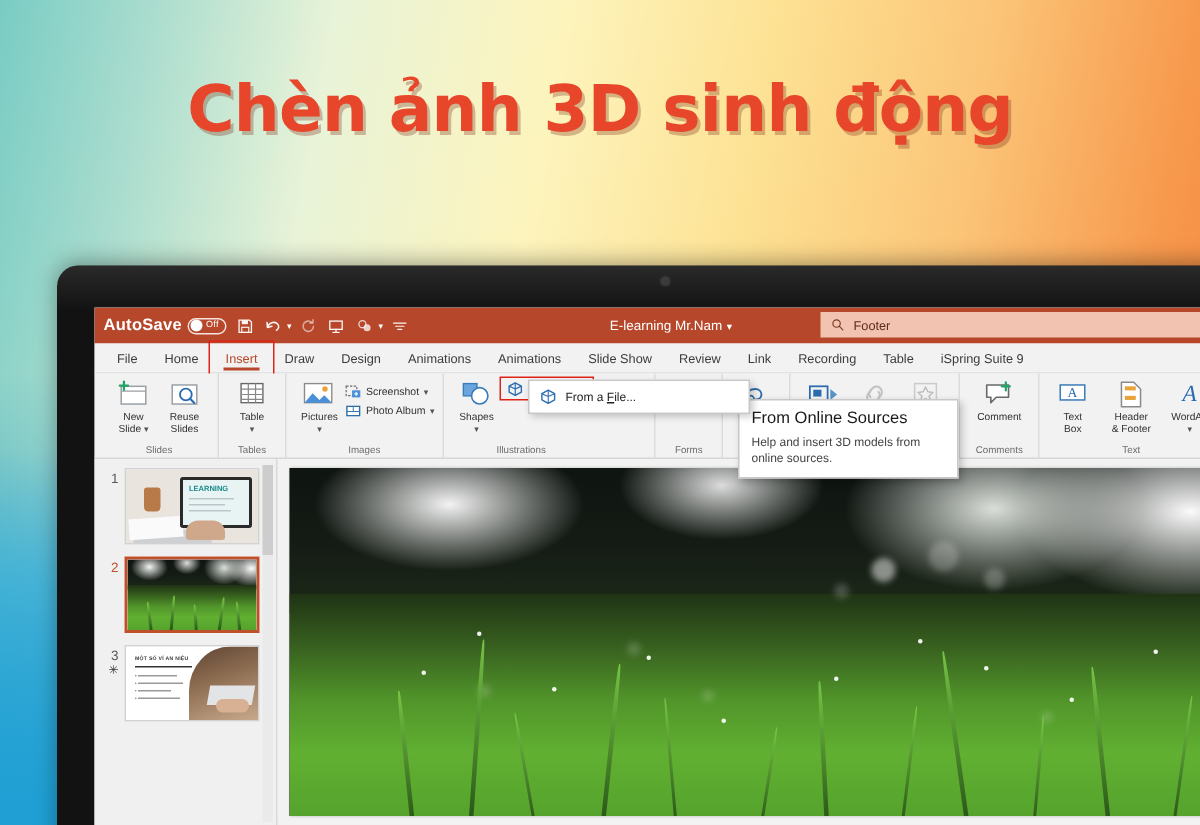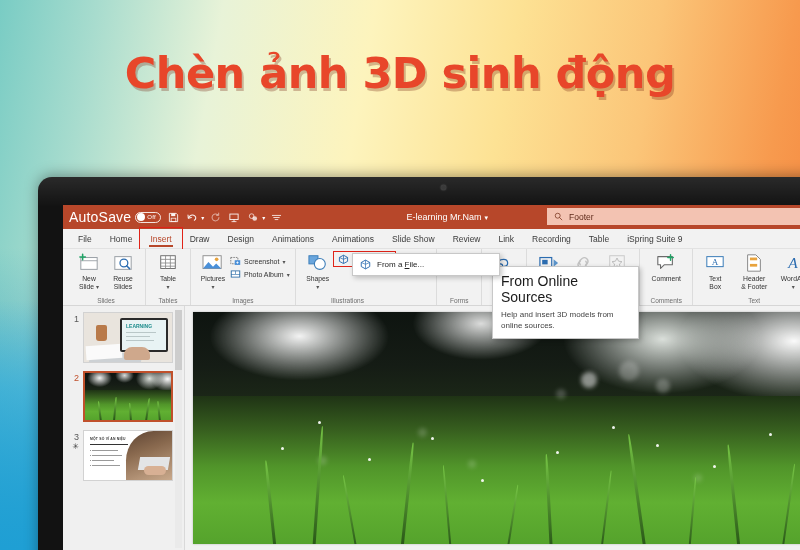--- a/index.html
+++ b/index.html
@@ -77,21 +77,21 @@
 
   
   .pp-titlebar {
     height: 24px;
     background: #b7472a;
     display: flex; align-items: center;
     color: #fff;
     padding: 0 6px;
     position: relative;
   }
-  .autosave-label { font-size: 14px; margin-right: 4px; letter-spacing:.2px;}
+  .autosave-label { font-size: 11px; margin-right: 4px; letter-spacing:.2px;font-weight:bold;}
   .autosave-toggle {
     width: 26px; height: 11px; border-radius: 7px;
     border: 1px solid rgba(255,255,255,.85);
     display:flex; align-items:center; padding: 0 1px;
     margin-right: 7px;
   }
   .autosave-knob { width:8px; height:8px; border-radius:50%; background:#fff; }
   .autosave-off { font-size: 6px; margin-left: 2px; color:#fff; letter-spacing:.2px;}
   .qa-icon { margin-right: 7px; opacity: .95; display:flex; align-items:center; }
   .qa-caret { font-size: 6px; margin-left:-4px; margin-right:6px; }
@@ -190,21 +190,21 @@
   #tooltip {
     position: absolute;
     left: 492px; top: 289px;
     width: 147px;
     background: #fff;
     border: 1px solid #c8c8c8;
     box-shadow: 2px 2px 5px rgba(0,0,0,.22);
     z-index: 29;
     padding: 6px 8px 7px 8px;
   }
-  #tooltip .tt-title { font-size: 14px; color:#1a1a1a; margin-bottom: 4px; }
+  #tooltip .tt-title { font-size: 11px; color:#1a1a1a; margin-bottom: 4px; }
   #tooltip .tt-body { font-size: 8px; color: #444; line-height: 11px; }
 
   
   .pp-work { display: flex; height: 246px; background: #f2f2f2; }
   .thumbpane {
     width: 122px; background: #f0f0f0; position: relative;
     border-right: 1px solid #d9d9d9;
     padding-top: 6px;
   }
   .thumb-row { display:flex; align-items: flex-start; margin-bottom: 8px; padding-left: 4px;}

